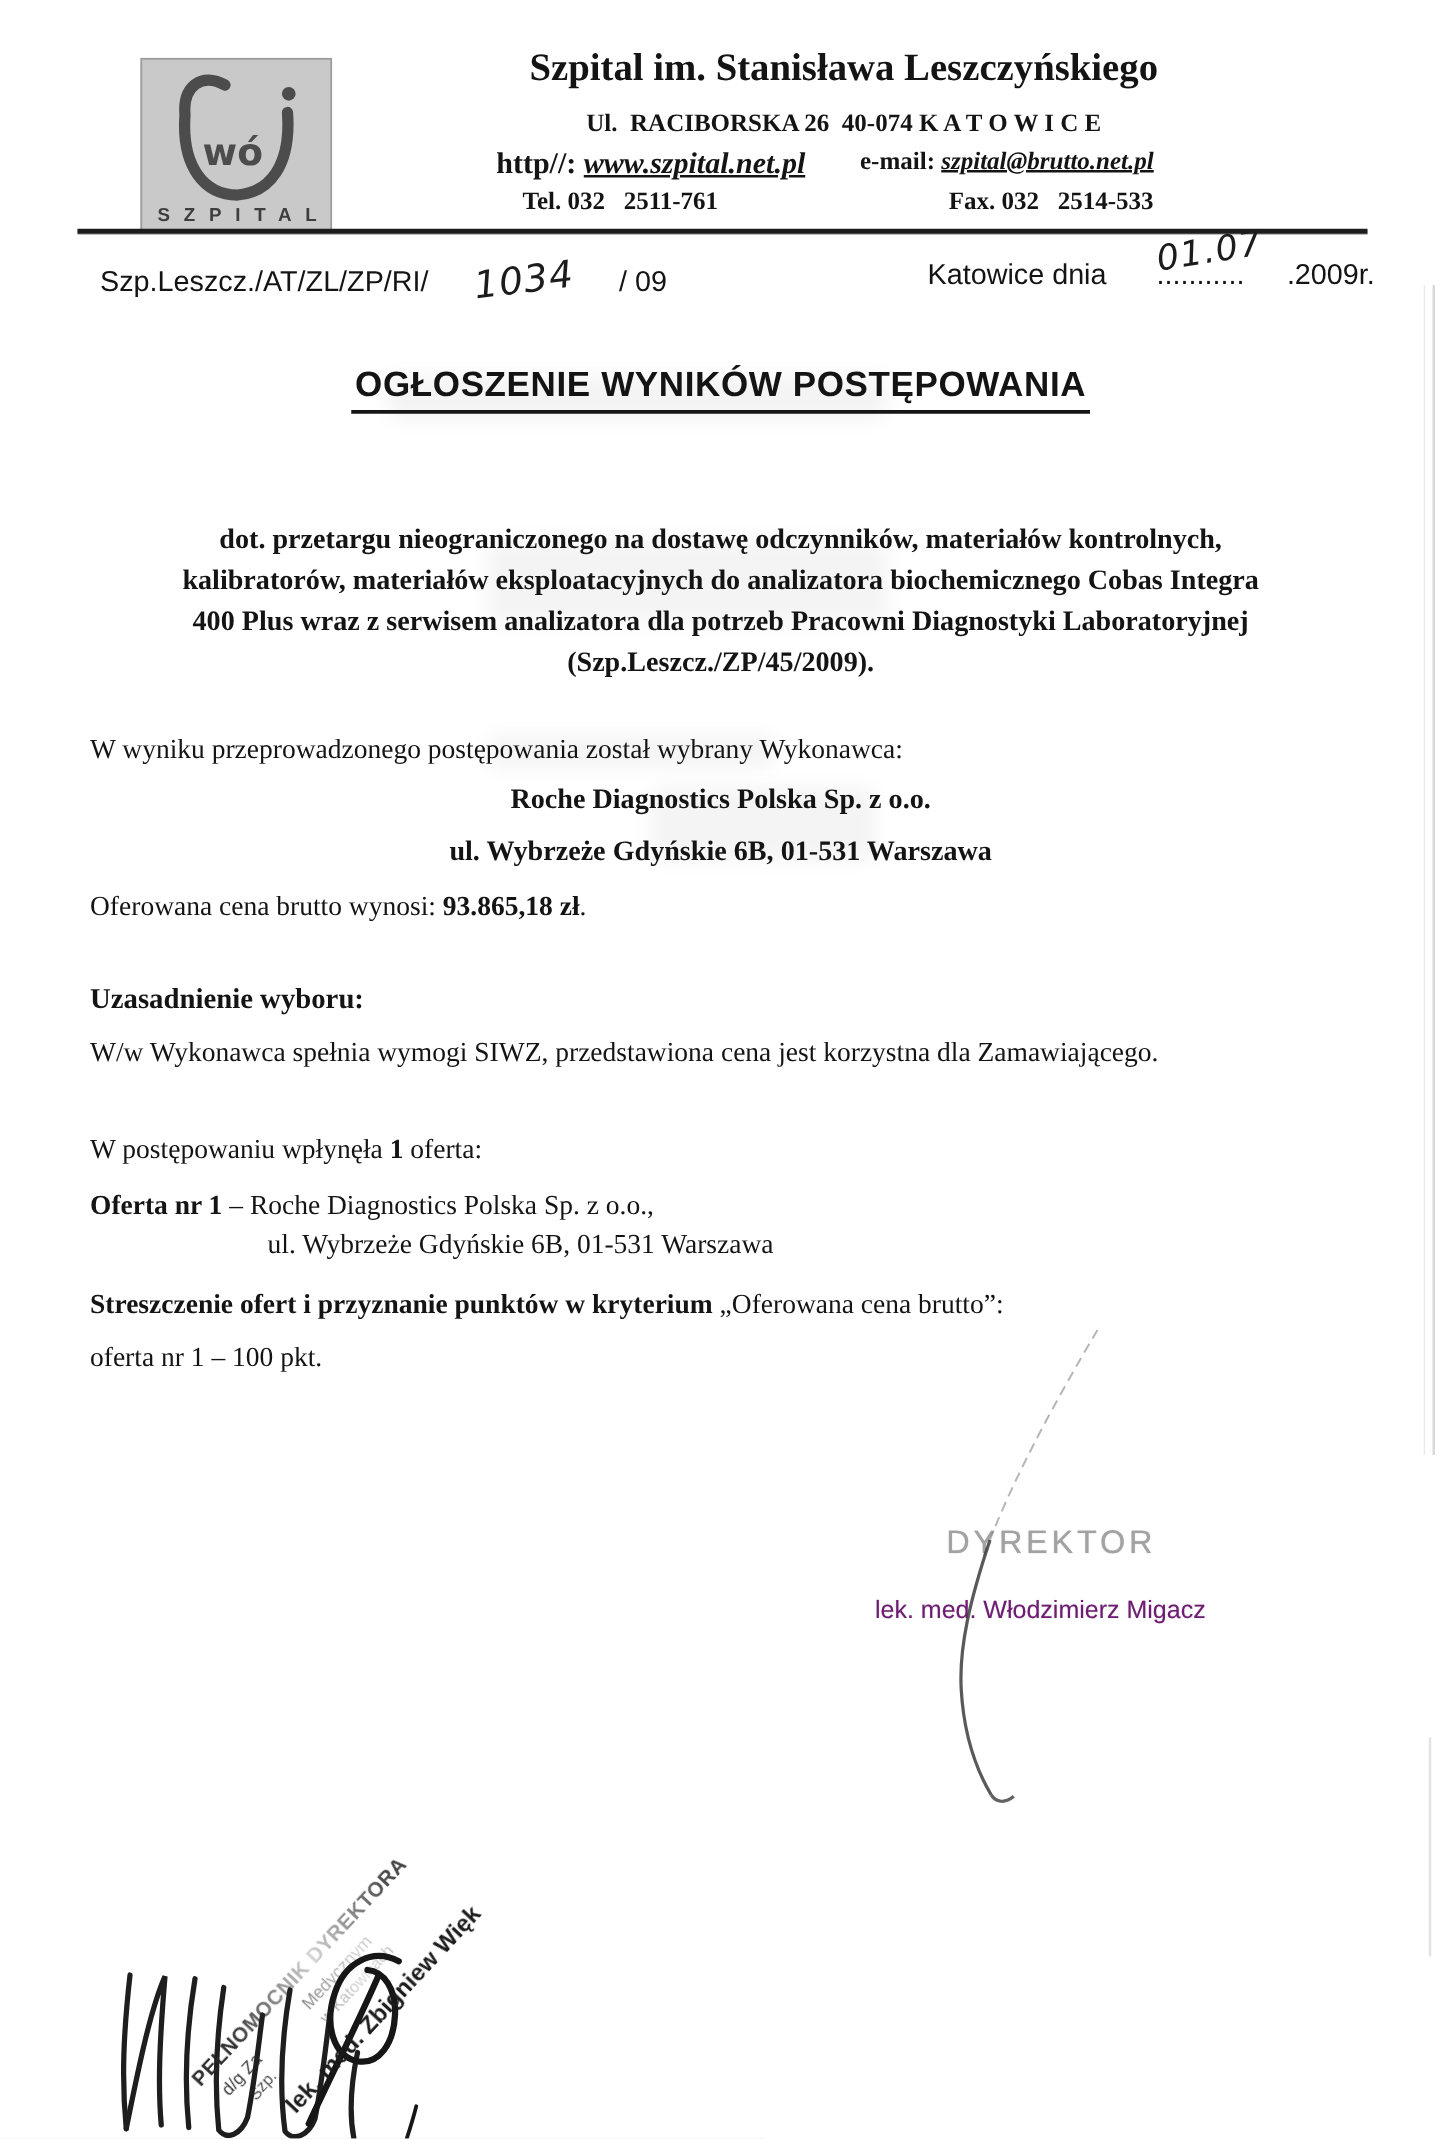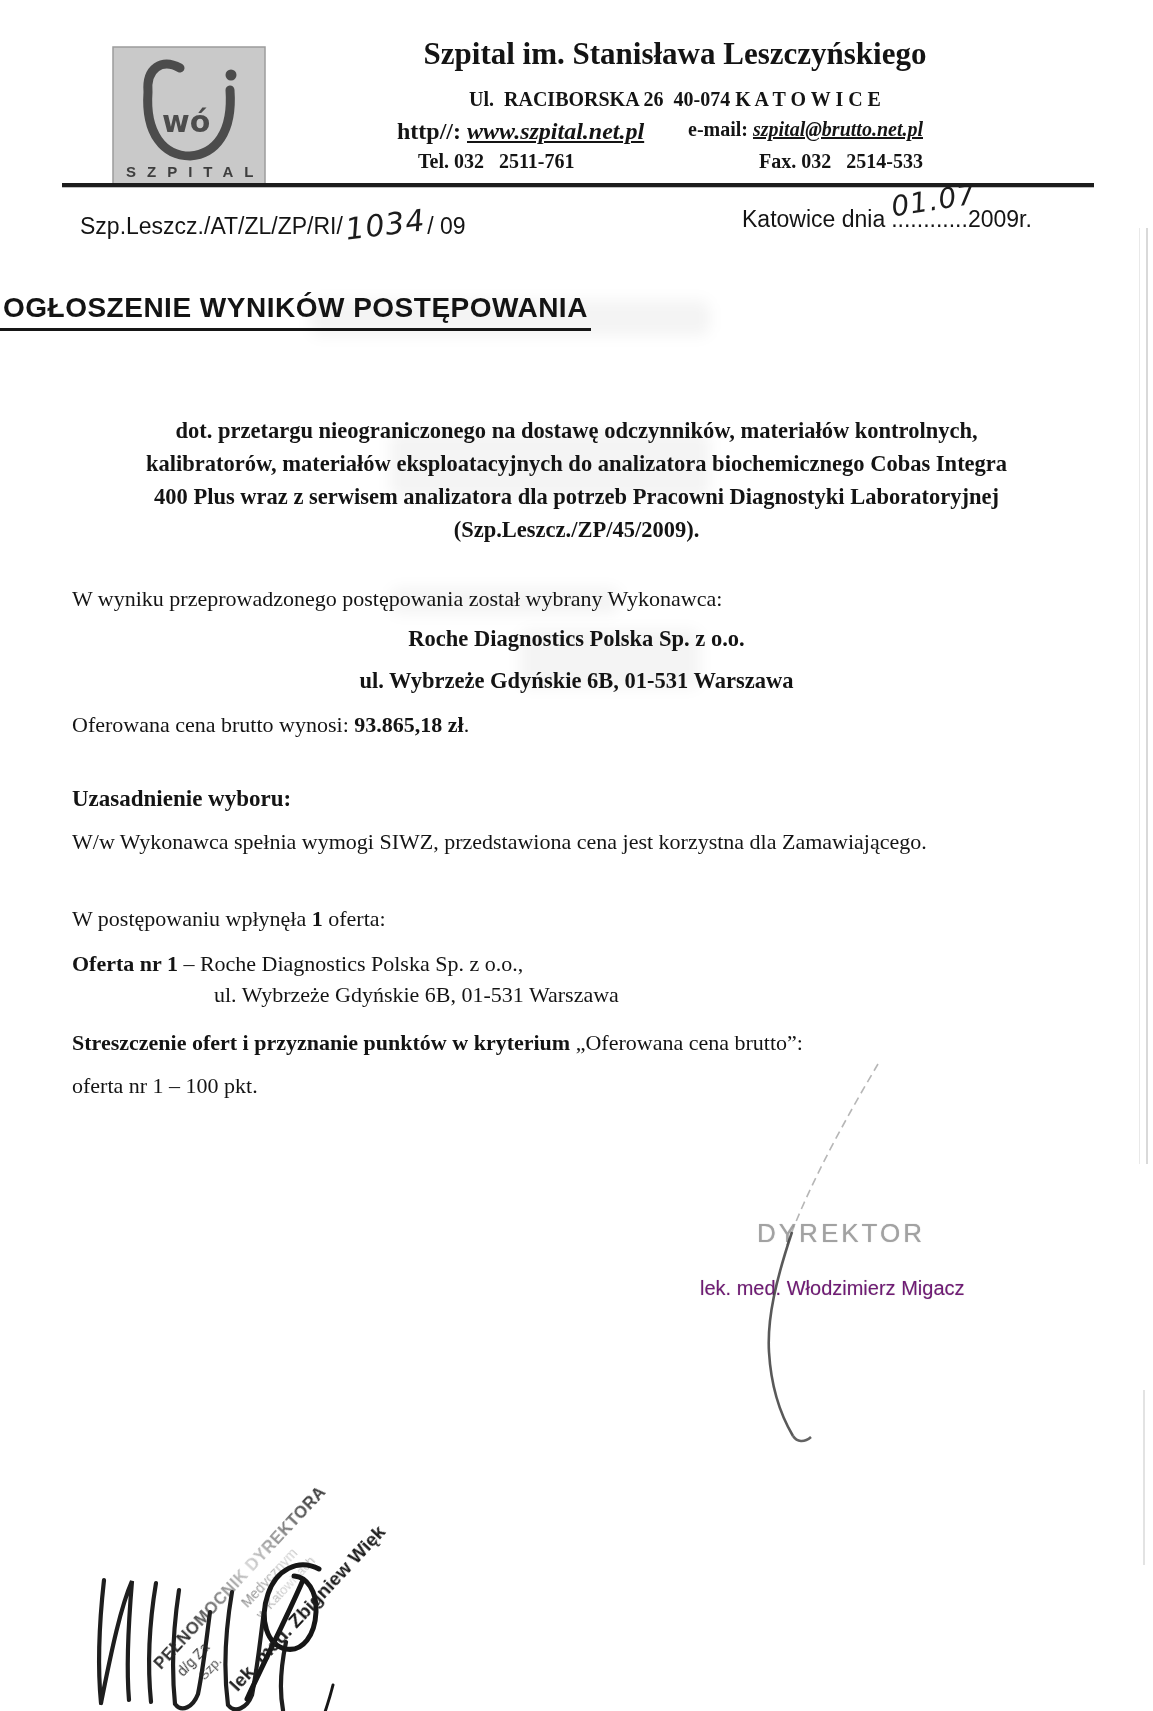--- a/index.html
+++ b/index.html
@@ -3,21 +3,21 @@
 <meta charset="utf-8">
 <style>
   html,body{margin:0;padding:0;background:#e9e9e9;}
   .page{
     position:relative; width:1153px; height:1711px; margin:0 auto;
     background:#ffffff; overflow:hidden;
     font-family:"Liberation Serif", serif; color:#141414;
   }
   .abs{position:absolute;}
   .pre{white-space:pre;}
-  .sans{font-family:"Liberation Sans", sans-serif;}
+  .sans{font-family:"Liberation Sans", sans-serif;gap:34px;}
   .b{font-weight:bold;}
   .i{font-style:italic;}
   .u{text-decoration:underline;}
   .center{text-align:center;}
 
   
   .logo{left:112px; top:46px;}
   .hname{left:280px; width:790px; top:36px; font-size:31px; font-weight:bold;}
   .haddr{left:280px; width:790px; top:88px; font-size:20px; font-weight:bold;}
   .cweb{left:382px; top:118px; font-size:24px; font-weight:bold;margin-left:15px;}
@@ -28,21 +28,21 @@
 
   
   .refline{left:80px; top:206px; font-size:23px; display:flex; align-items:baseline;}
   .hand{font-family:"DejaVu Sans", sans-serif; font-style:italic; color:#1c1c1c;}
   .hand-ref{display:inline-block; font-size:30px; transform:rotate(-7deg) translateY(1px); letter-spacing:1px; margin:0 2px;}
   .dateline{left:742px; top:206px; font-size:23px; display:flex; align-items:baseline;}
   .dots-wrap{position:relative; display:inline-block; margin-left:6px;}
   .hand-date{position:absolute; left:0px; top:-22px; font-size:28px; transform:rotate(-9deg); letter-spacing:1px;}
 
   
-  .doc-title{left:0; right:0; top:292px; display:flex; }
+  .doc-title{left:0; right:0; top:292px; display:flex; justify-content:center;}
   .doc-title span{
     font-family:"Liberation Sans", sans-serif; font-weight:bold; font-size:28px;
     letter-spacing:.5px; border-bottom:3px solid #161616; padding:0 3px 4px 3px;
   }
 
   
   .subject{left:70px; width:1013px; top:414px; font-size:22.5px; font-weight:bold;
            line-height:33px; text-align:center;}
 
   

